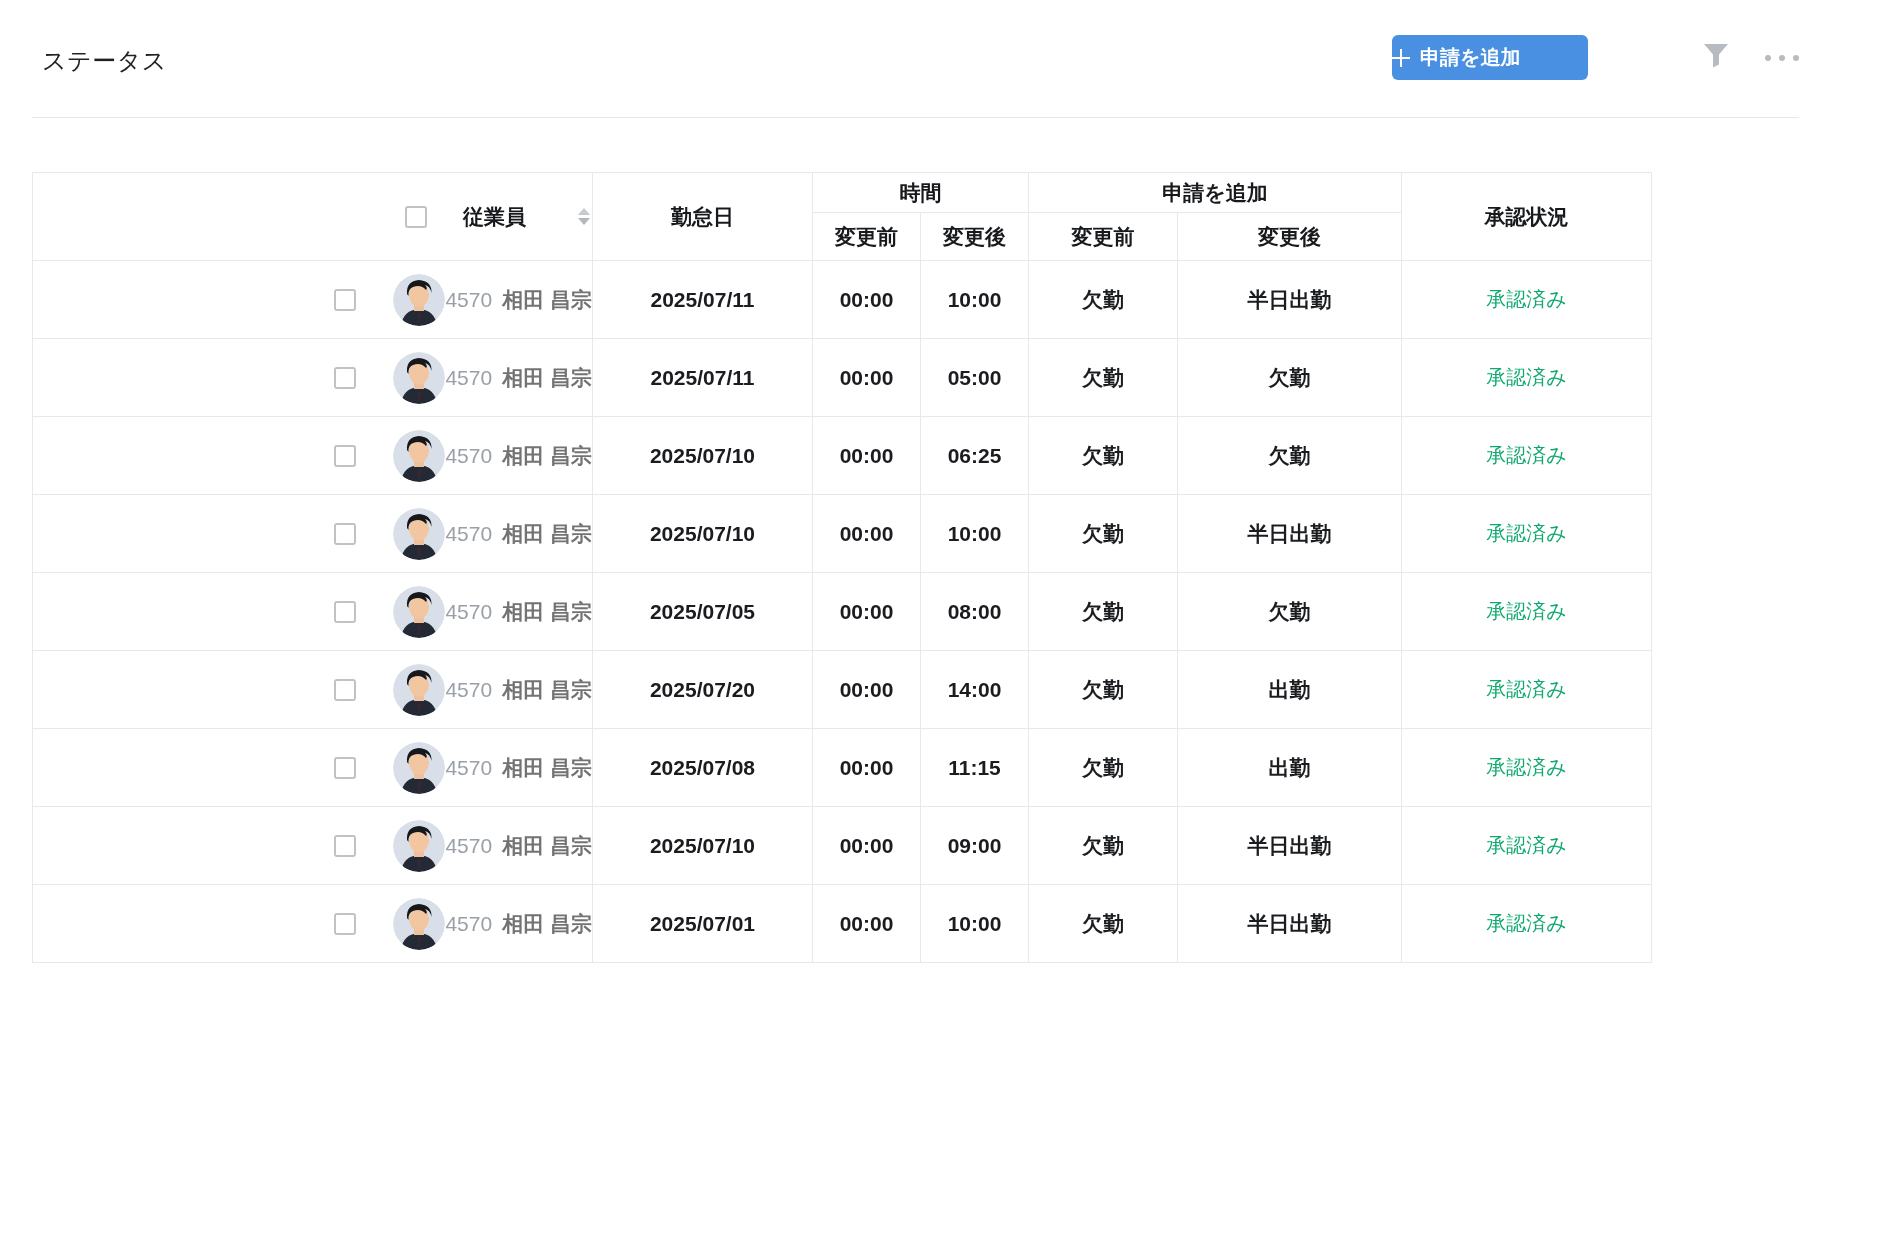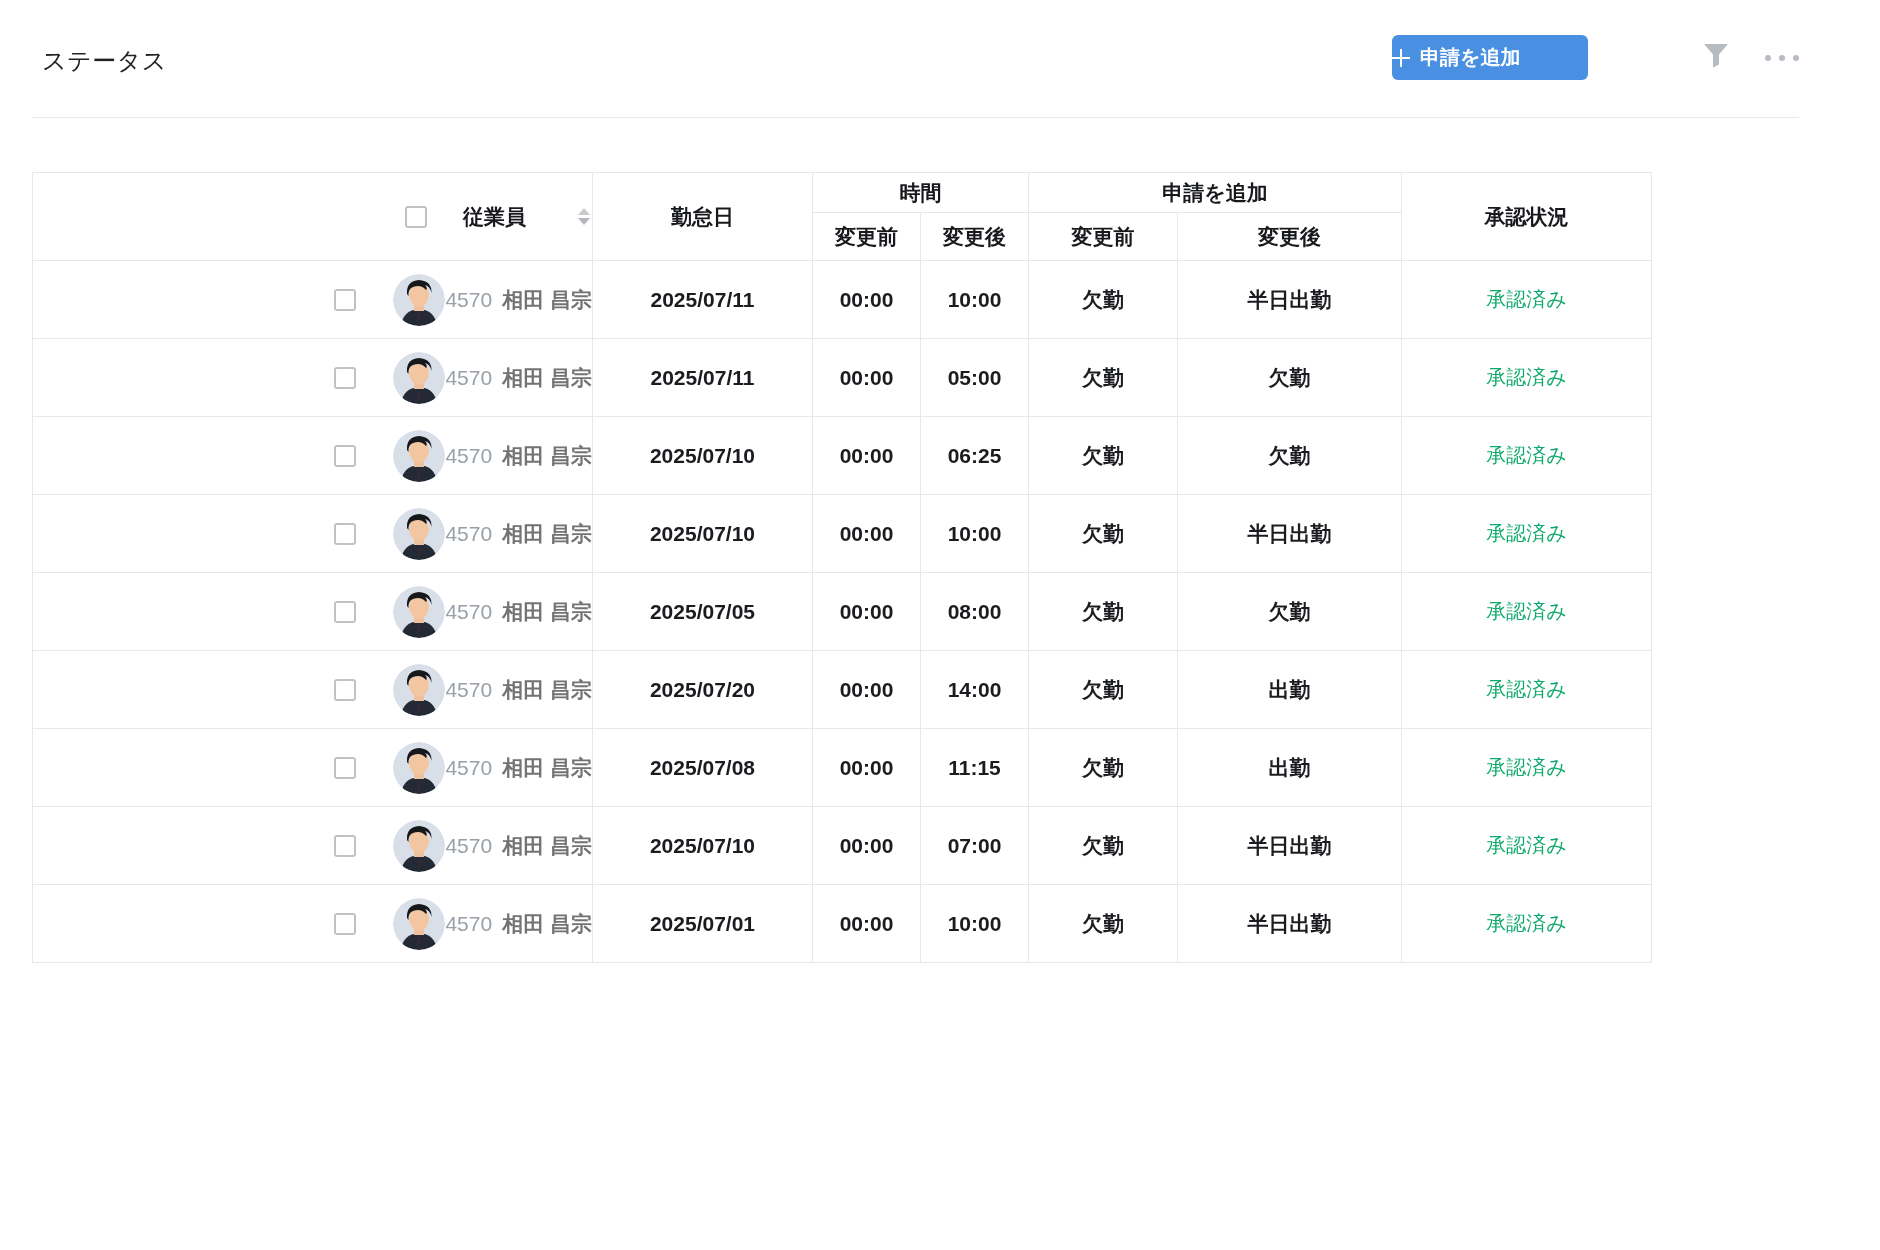--- a/index.html
+++ b/index.html
@@ -378,21 +378,21 @@
               <path d="M14 20 Q13 7 26 6 Q39 7 38.5 19 Q37 12 32 11 Q35 14 33 16 Q28 10 20 13 Q15 15 15.5 22 Z" fill="#17181c"></path>
             </g>
           </svg>
         </span>
         <span class="emp-id">4570</span>
         <span class="emp-name">相田 昌宗</span>
       </div>
     </td>
     <td>2025/07/10</td>
     <td>00:00</td>
-    <td>07:00</td>
+    <td>09:00</td>
     <td>欠勤</td>
     <td>半日出勤</td>
     <td class="approval" style="color: rgb(15, 169, 110);">承認済み</td>
   </tr>
 
   <tr>
     <td class="emp">
       <div class="emp-cell">
         <span class="checkbox"></span>
         <span class="avatar">

